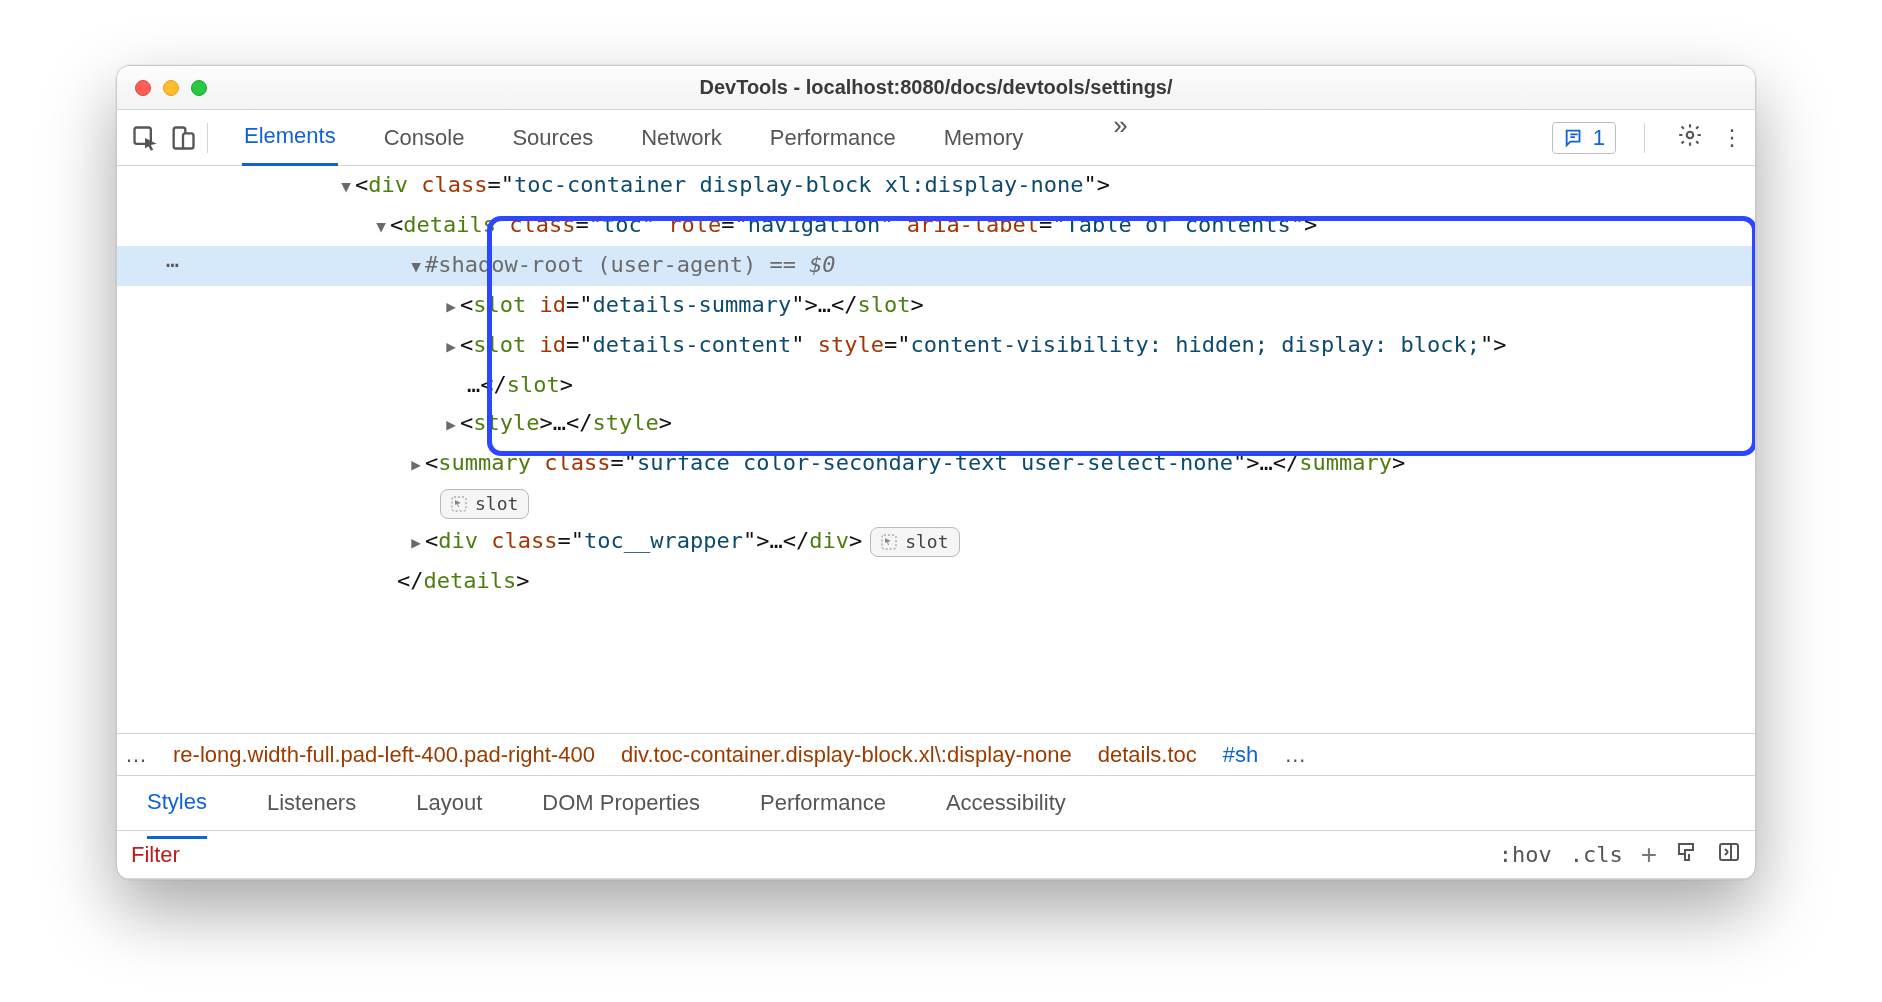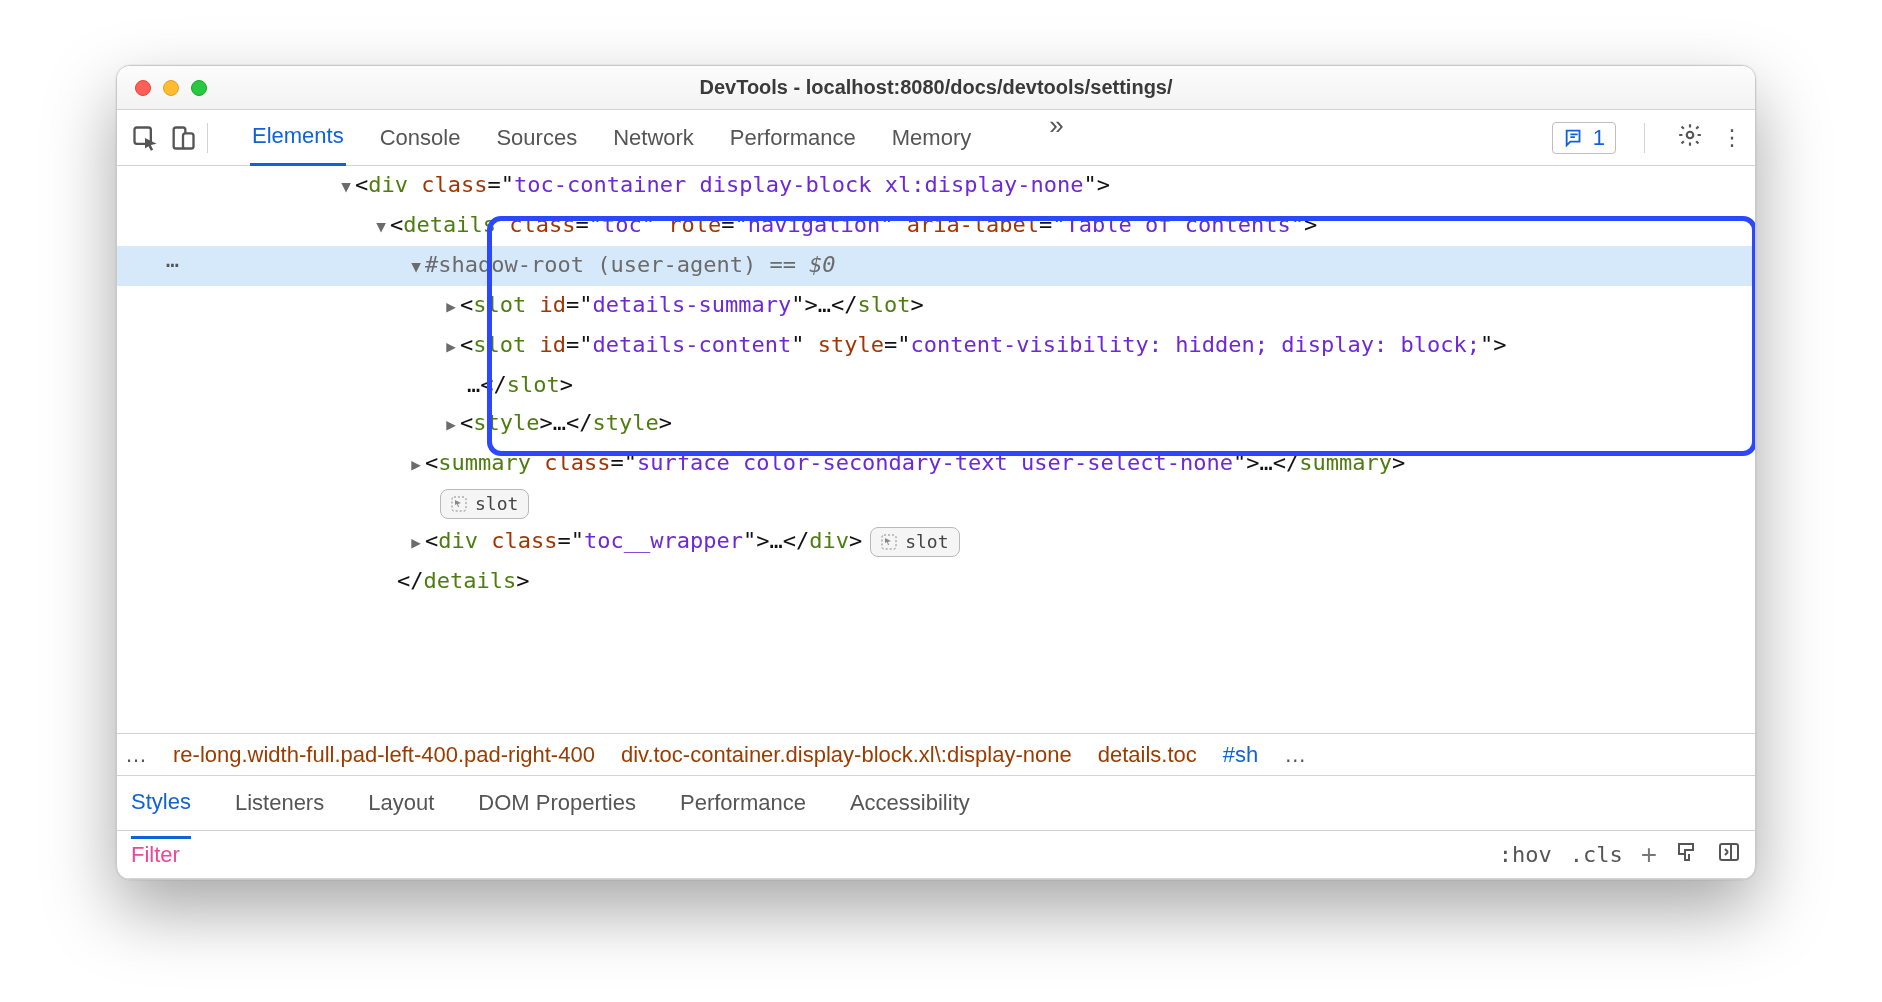--- a/index.html
+++ b/index.html
@@ -45,21 +45,21 @@
   }
   
   .tabbar{
     height:56px; display:flex; align-items:center;
     border-bottom:1px solid #d3d3d3; padding:0 10px 0 14px;
     font-size:22px; color:#555;
   }
   .ib{width:28px;height:28px;display:flex;align-items:center;justify-content:center;}
   .ib svg{stroke:#555;fill:none;stroke-width:2;}
   .vsep{width:1px;height:30px;background:#d3d3d3;margin:0 14px 0 10px;}
-  .tabs{display:flex;gap:32px;margin-left:28px;}
+  .tabs{display:flex;gap:44px;margin-left:20px;}
   .tab{padding:0 2px;height:56px;display:flex;align-items:center;cursor:default;}
   .tab.active{color:#1062d8;border-bottom:3px solid #1062d8;font-weight:400;}
   .tabbar-right{margin-left:auto;display:flex;align-items:center;gap:18px;}
   .chev{color:#555;font-size:26px;margin-left:44px;}
   .badge{
     display:flex;align-items:center;gap:8px;
     border:1px solid #bfbfbf;border-radius:4px;
     padding:2px 10px;font-size:22px;color:#1062d8;
   }
   .badge svg{width:22px;height:22px;stroke:#1062d8;fill:none;stroke-width:2;}
@@ -71,21 +71,21 @@
     font-family: Menlo, Consolas, monospace;
     font-size:22px; line-height:38px;
     position:relative;white-space:nowrap;
   }
   .row{display:flex;align-items:flex-start;position:relative;}
   .selected{background:#d6e9fb;}
   .gutter{width:70px;flex:0 0 70px;text-align:right;padding-right:8px;color:#555;}
   .code{padding-left:0;white-space:pre;}
   .tg{color:#4d7c0f;}
   .at{color:#a33404;}
-  .av{color:#6d28d9;}
+  .av{color:#0c4a6e;}
   .pl{color:#111;}
   .gray{color:#6b6b6b;}
   .ital{font-style:italic;}
   .arrow{display:inline-block;width:18px;text-align:center;color:#6b6b6b;font-size:16px;}
   .arrow.down::before{content:"▼";}
   .arrow.right::before{content:"▶";}
   .highlight-box{
     position:absolute;left:370px;top:50px;width:1270px;height:240px;
     border:5px solid #2b47ff;border-radius:14px;pointer-events:none;
   }
@@ -103,28 +103,28 @@
     display:flex;align-items:center;gap:26px;
     padding:0 8px;font-size:22px;color:#9a3c00;overflow:hidden;
   }
   .crumbs .ell{color:#555;}
   .crumbs .sel{color:#1062d8;}
   
   .stabbar{
     height:56px;border-top:1px solid #d3d3d3;border-bottom:1px solid #d3d3d3;
     display:flex;align-items:center;gap:44px;padding:0 14px;font-size:22px;color:#555;
   }
-  .stab{height:72px;display:flex;align-items:center;}
+  .stab{height:72px;display:flex;align-items:center;margin-left:16px;}
   .stab.active{color:#1062d8;border-bottom:3px solid #1062d8;}
   
   .filterbar{
     height:48px;display:flex;align-items:center;padding:0 14px;font-size:22px;color:#777;
     border-top:0;border-bottom:1px solid #d3d3d3;
   }
-  .filterbar .fin{flex:1;color:#ec4899;}
+  .filterbar .fin{flex:1;color:#b91c1c;}
   .filterbar .tokens{display:flex;align-items:center;gap:18px;font-family:Menlo,monospace;color:#555;}
   .plusb{border:0;background:none;font-size:28px;color:#777;}
   .brush svg{width:24px;height:24px;stroke:#555;fill:none;stroke-width:2;}
   
   .wrap2{line-height:38px;}
 </style>
 </head>
 <body>
 
 <div class="window">

